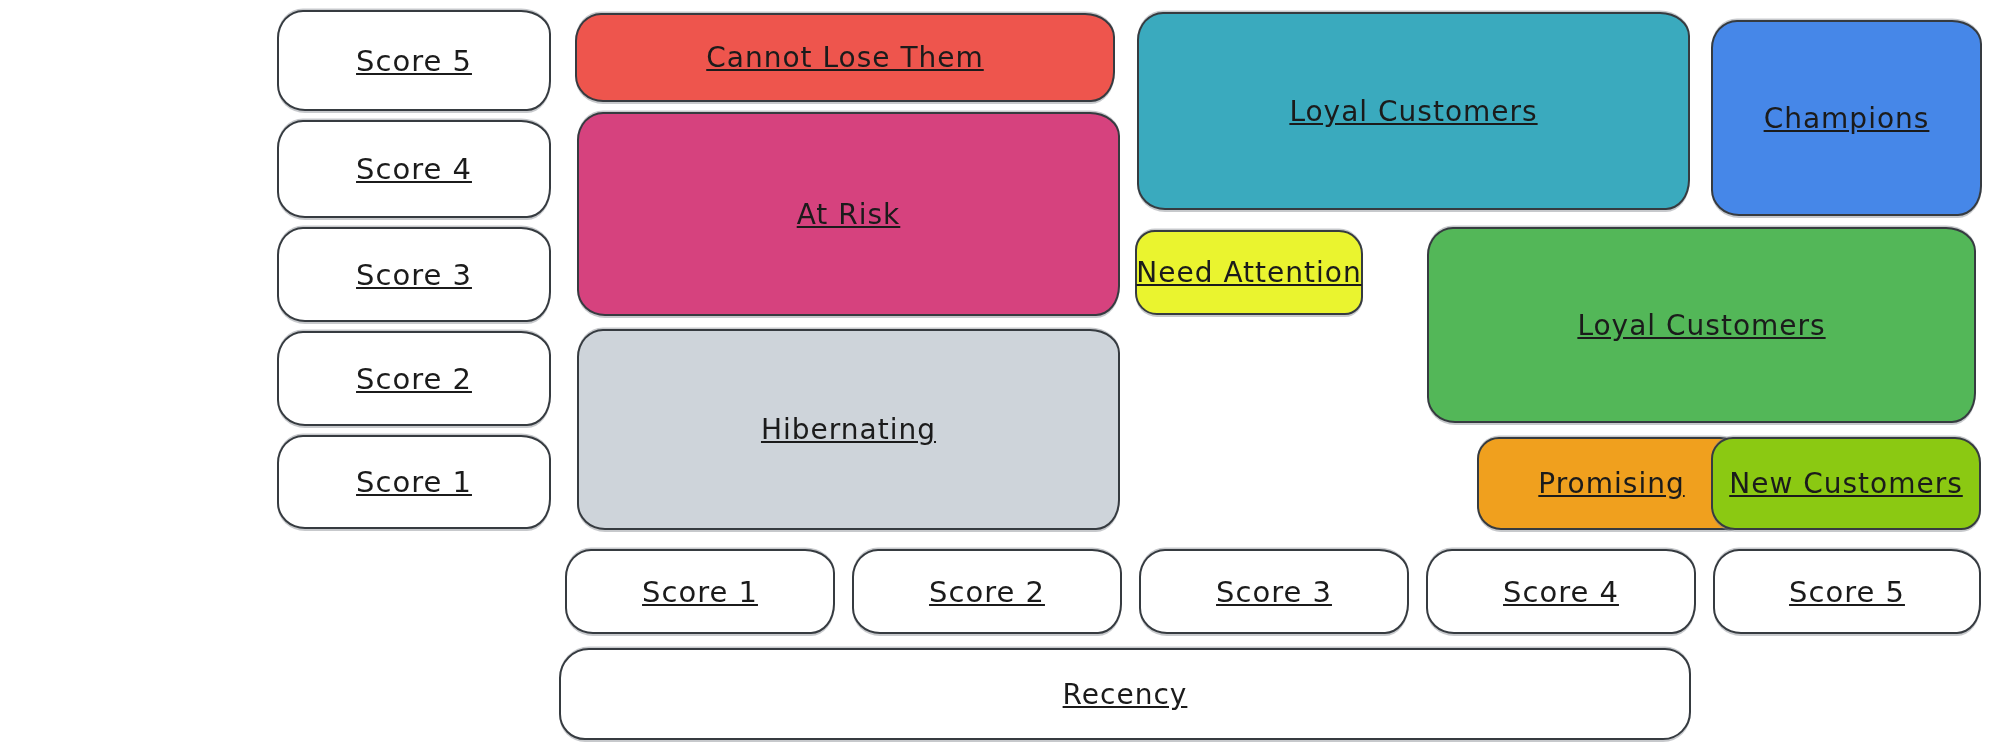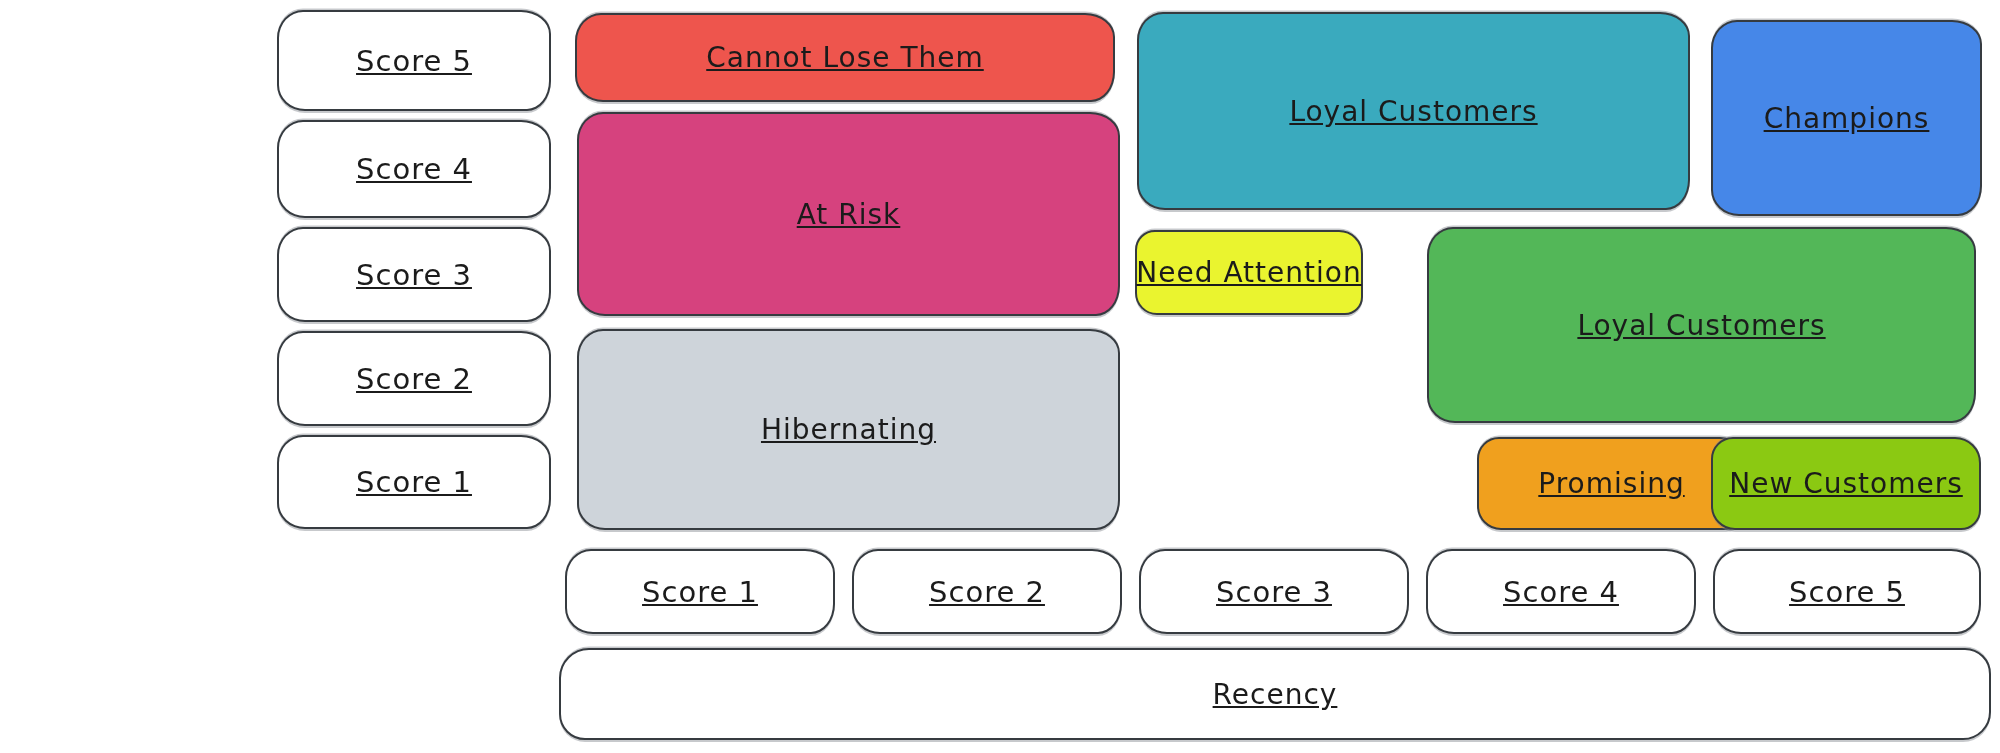--- a/index.html
+++ b/index.html
@@ -53,21 +53,21 @@
   .seg7 { left: 1135px; top: 329px; width: 274px; height: 200px; background: #868e96; }
   .seg8 { left: 1433px; top: 437px; width: 269px; height: 93px;  background: #f0a01e; border-radius: 22px 26px 20px 24px; margin-left: 44px; }
   .seg9 { left: 1711px; top: 437px; width: 270px; height: 93px;  background: #8bc912; border-radius: 22px 26px 20px 24px; }
 
   
   .rs0 { left: 565px;  top: 549px; width: 270px; height: 85px; }
   .rs1 { left: 852px;  top: 549px; width: 270px; height: 85px; }
   .rs2 { left: 1139px; top: 549px; width: 270px; height: 85px; }
   .rs3 { left: 1426px; top: 549px; width: 270px; height: 85px; }
   .rs4 { left: 1713px; top: 549px; width: 268px; height: 85px; }
-  .recency-axis { left: 559px; top: 648px; width: 1432px; height: 92px; border-radius: 30px 26px 28px 26px; }
+  .recency-axis { left: 559px; top: 648px; width: 1132px; height: 92px; border-radius: 30px 26px 28px 26px; }
 </style>
 </head>
 <body>
 
 <div class="canvas">
 
   <div class="box fs0">
     <span class="lbl score-lbl">Score 5</span>
   </div>
   <div class="box fs1">

